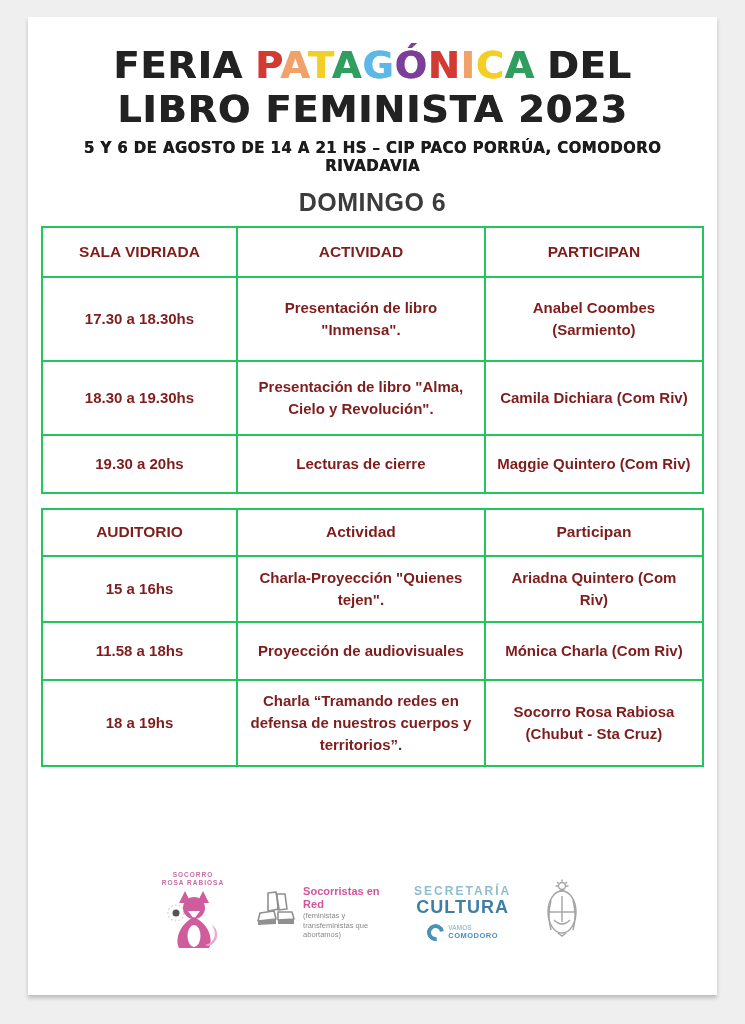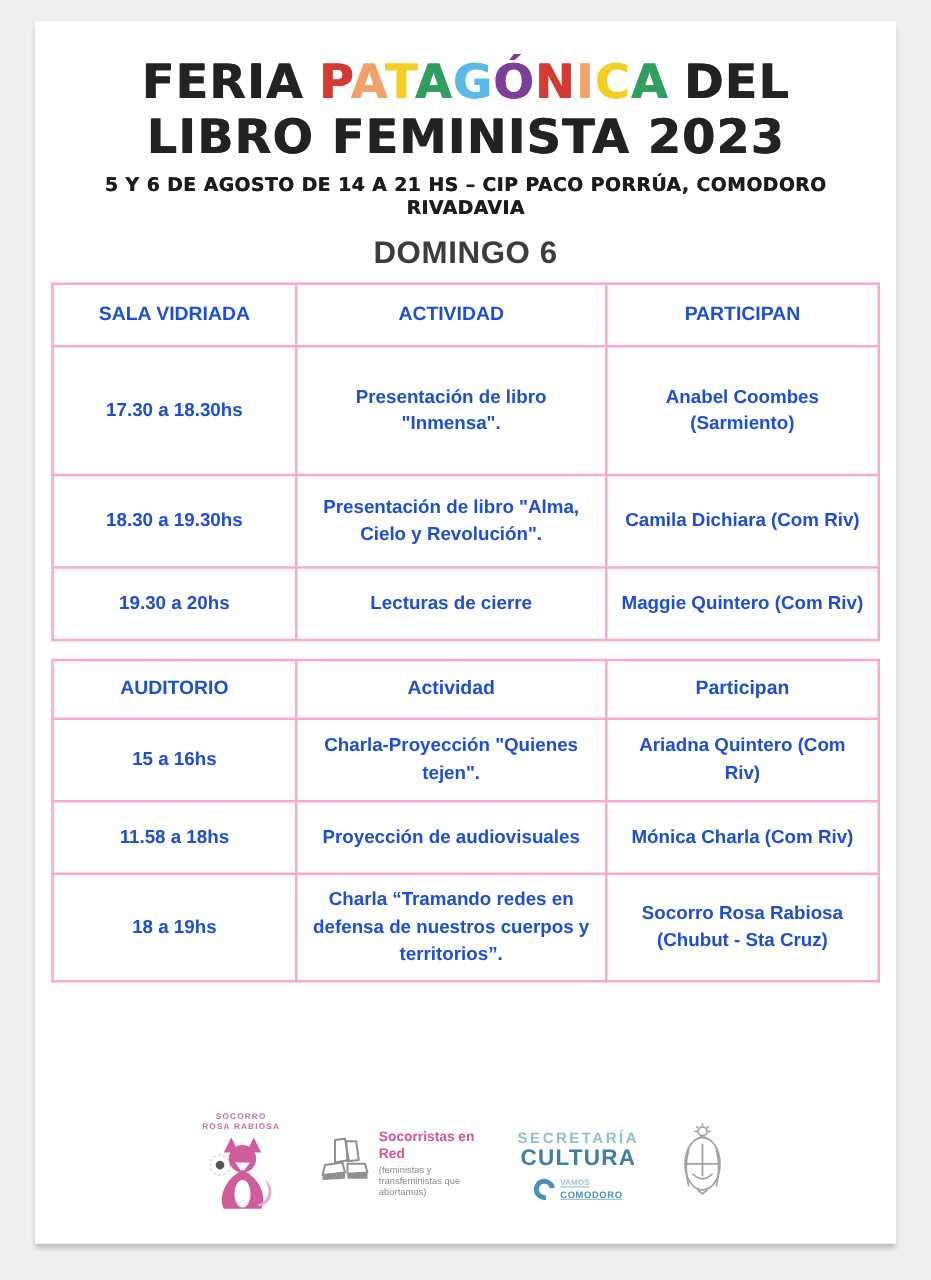--- a/index.html
+++ b/index.html
@@ -54,34 +54,34 @@
   
   #tables { margin-top: 9px; }
   table.sched {
     width: 663px;
     border-collapse: collapse;
     table-layout: fixed;
     margin: 0 auto;
   }
   table.sched + table.sched { margin-top: 14px; }
   table.sched th, table.sched td {
-    border: 2px solid #f9a8d4;
+    border: 2px solid #22c55e;
     text-align: center;
     vertical-align: middle;
     font-weight: 700;
-    color: #1d4ed8;
+    color: #7f1d1d;
     padding: 4px 10px;
   }
   table.sched th { font-size: 15.5px; }
   table.sched td { font-size: 15px; line-height: 1.45; }
   table.sched col.c1 { width: 29.5%; }
   table.sched col.c2 { width: 37.5%; }
   table.sched col.c3 { width: 33%; }
   #table-0 thead tr { height: 50px; }
-  #table-0 tbody tr:nth-child(1) { height: 103px; }
+  #table-0 tbody tr:nth-child(1) { height: 84px; }
   #table-0 tbody tr:nth-child(2) { height: 74px; }
   #table-0 tbody tr:nth-child(3) { height: 58px; }
   #table-1 thead tr { height: 47px; }
   #table-1 tbody tr:nth-child(1) { height: 66px; }
   #table-1 tbody tr:nth-child(2) { height: 58px; }
   #table-1 tbody tr:nth-child(3) { height: 86px; }
   
   .footer {
     margin-top: 104px;
     display: flex;
@@ -106,21 +106,21 @@
   .cult-line1 { font-size: 12px; letter-spacing: 2px; color: #8fbdd1; font-weight: 700; }
   .cult-line2 { font-size: 18px; letter-spacing: 1px; color: #3f7fa6; font-weight: 700; line-height: 1; }
   .cult-sub { margin-top: 8px; display: flex; align-items: center; gap: 4px; }
   .c-badge {
     width: 17px; height: 17px;
     border: 4.5px solid #4a90b8;
     border-right-color: transparent;
     border-radius: 50%;
     transform: rotate(35deg);
   }
-  .vamos-txt { font-size: 6.5px; color: #9cc4d8; line-height: 1.2; font-weight: 700; text-decoration: underline; }
+  .vamos-txt { font-size: 6.5px; color: #9cc4d8; line-height: 1.2; font-weight: 700; }
   .vamos-txt .l2 { color: #4a90b8; font-size: 7.5px; letter-spacing: 0.5px; }
   .logo-ministerio { gap: 10px; }
   .min-text .l1 { font-size: 14px; color: #8c8c8c; line-height: 1.3; }
   .min-text .l2 { font-size: 19px; color: #8c8c8c; line-height: 1.15; }
 </style>
 </head>
 <body>
 
 <div class="canvas">
   <div class="page">

